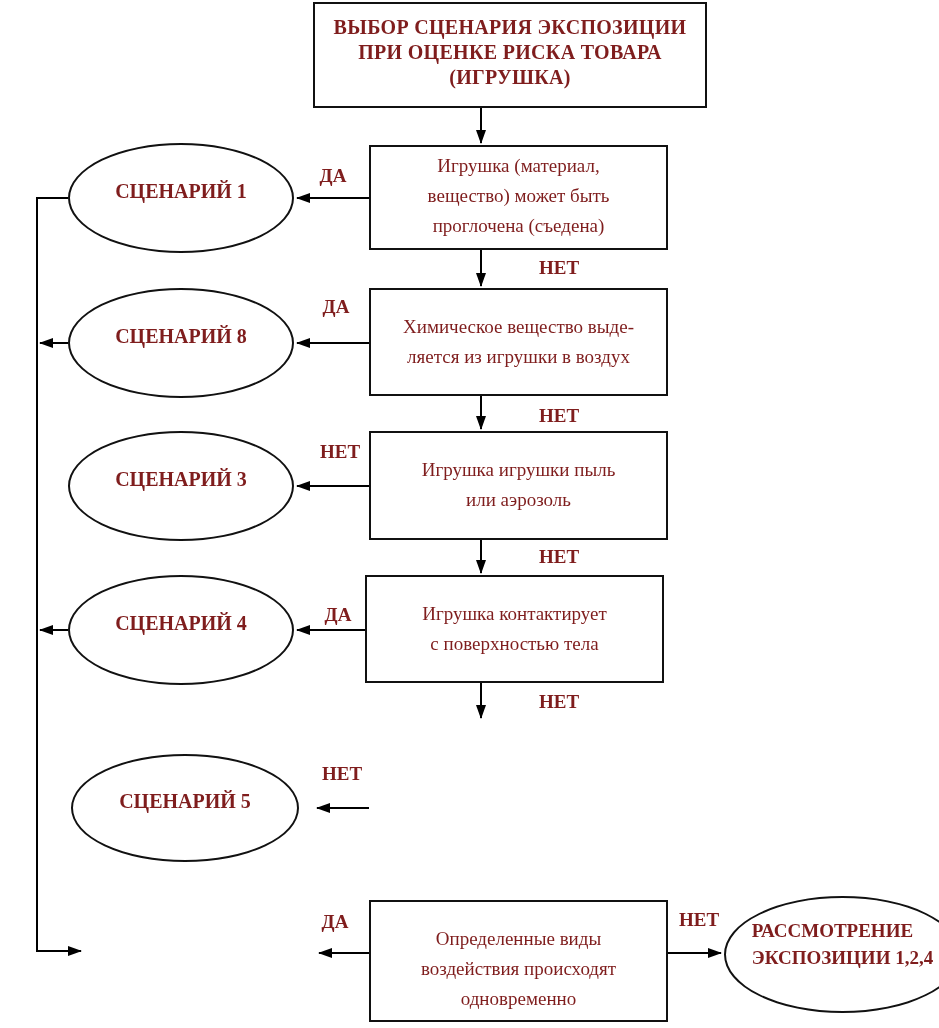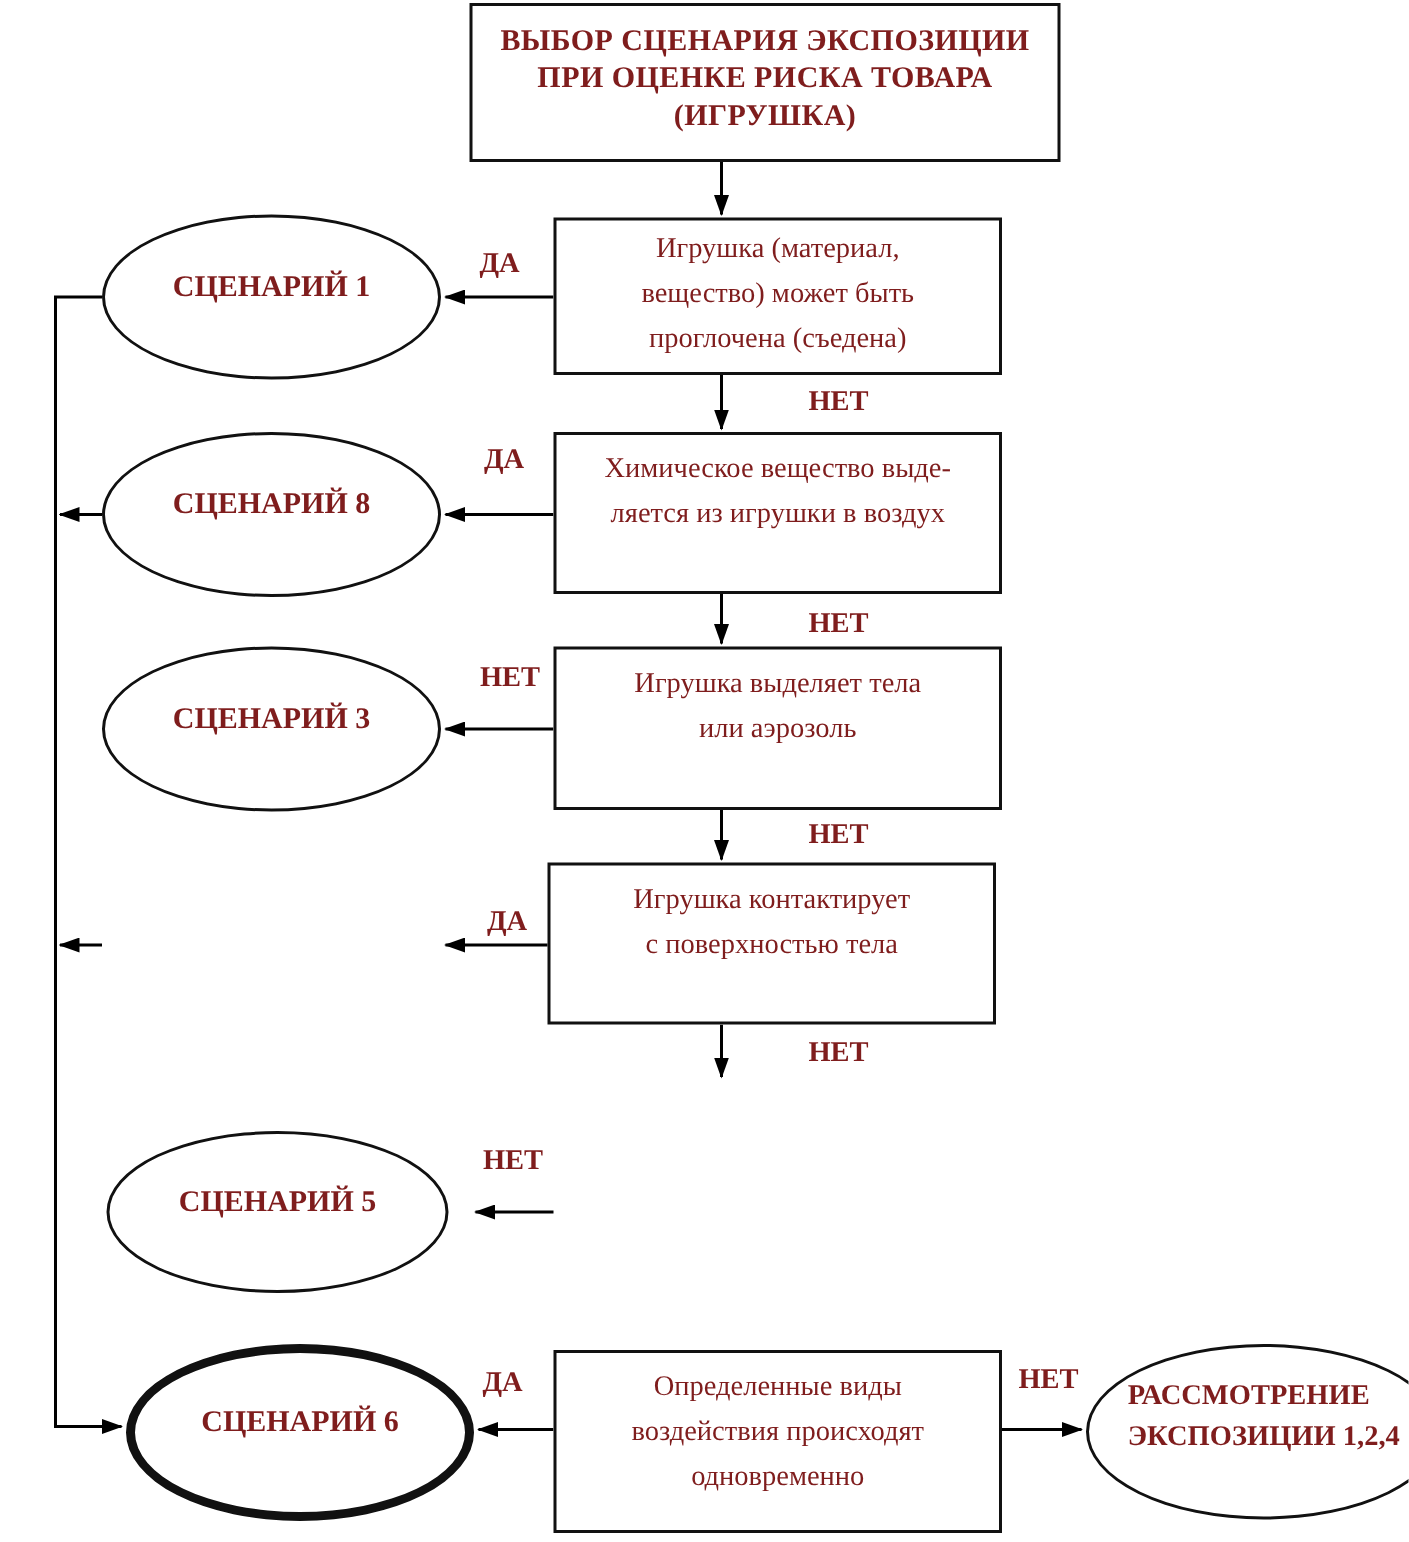--- a/index.html
+++ b/index.html
@@ -34,21 +34,21 @@
     box-sizing: border-box;
     background: #ffffff;
     z-index: 2;
   }
   .box {
     border: 2px solid #111111;
     text-align: center;
     white-space: pre-line;
     font-size: 19px;
     line-height: 30px;
-    padding-top: 8px;
+    padding-top: 22px;
   }
   .title-box {
     font-weight: bold;
     font-size: 20px;
     line-height: 25px;
     padding-top: 11px;
     letter-spacing: 0.3px;
   }
   .ellipse {
     border: 2px solid #111111;
@@ -112,33 +112,33 @@
 
   <div class="node box title-box" style="left:282px;top:2px;width:394px;height:106px">ВЫБОР СЦЕНАРИЯ ЭКСПОЗИЦИИ
 ПРИ ОЦЕНКЕ РИСКА ТОВАРА
 (ИГРУШКА)</div>
 
   <div class="node box" style="left:338px;top:145px;width:299px;height:105px;padding-top:4px">Игрушка (материал,
 вещество) может быть
 проглочена (съедена)</div>
   <div class="node box" style="left:338px;top:288px;width:299px;height:108px">Химическое вещество выде-
 ляется из игрушки в воздух</div>
-  <div class="node box" style="left:338px;top:431px;width:299px;height:109px">Игрушка выделяет тела
+  <div class="node box" style="left:338px;top:431px;width:299px;height:109px">Игрушка игрушки пыль
 или аэрозоль</div>
   <div class="node box" style="left:334px;top:575px;width:299px;height:108px">Игрушка контактирует
 с поверхностью тела</div>
   <div class="node box" style="left:338px;top:900px;width:299px;height:122px">Определенные виды
 воздействия происходят
 одновременно</div>
 
   <div class="node ellipse" style="left:37px;top:143px;width:226px;height:110px">СЦЕНАРИЙ 1</div>
   <div class="node ellipse" style="left:37px;top:288px;width:226px;height:110px">СЦЕНАРИЙ 8</div>
   <div class="node ellipse" style="left:37px;top:431px;width:226px;height:110px">СЦЕНАРИЙ 3</div>
+  <div class="node ellipse" style="left:37px;top:575px;width:226px;height:110px">СЦЕНАРИЙ 4</div>
   <div class="node ellipse" style="left:40px;top:754px;width:228px;height:108px">СЦЕНАРИЙ 5</div>
-  <div class="node ellipse thick" style="left:53px;top:896px;width:232px;height:118px">СЦЕНАРИЙ 6</div>
 
   <div class="node ellipse result" style="left:693px;top:896px;width:237px;height:117px">РАССМОТРЕНИЕ
 ЭКСПОЗИЦИИ 1,2,4</div>
 
   <span class="edge-label" style="left:302px;top:176px">ДА</span>
   <span class="edge-label" style="left:528px;top:268px">НЕТ</span>
   <span class="edge-label" style="left:305px;top:307px">ДА</span>
   <span class="edge-label" style="left:528px;top:416px">НЕТ</span>
   <span class="edge-label" style="left:309px;top:452px">НЕТ</span>
   <span class="edge-label" style="left:528px;top:557px">НЕТ</span>

